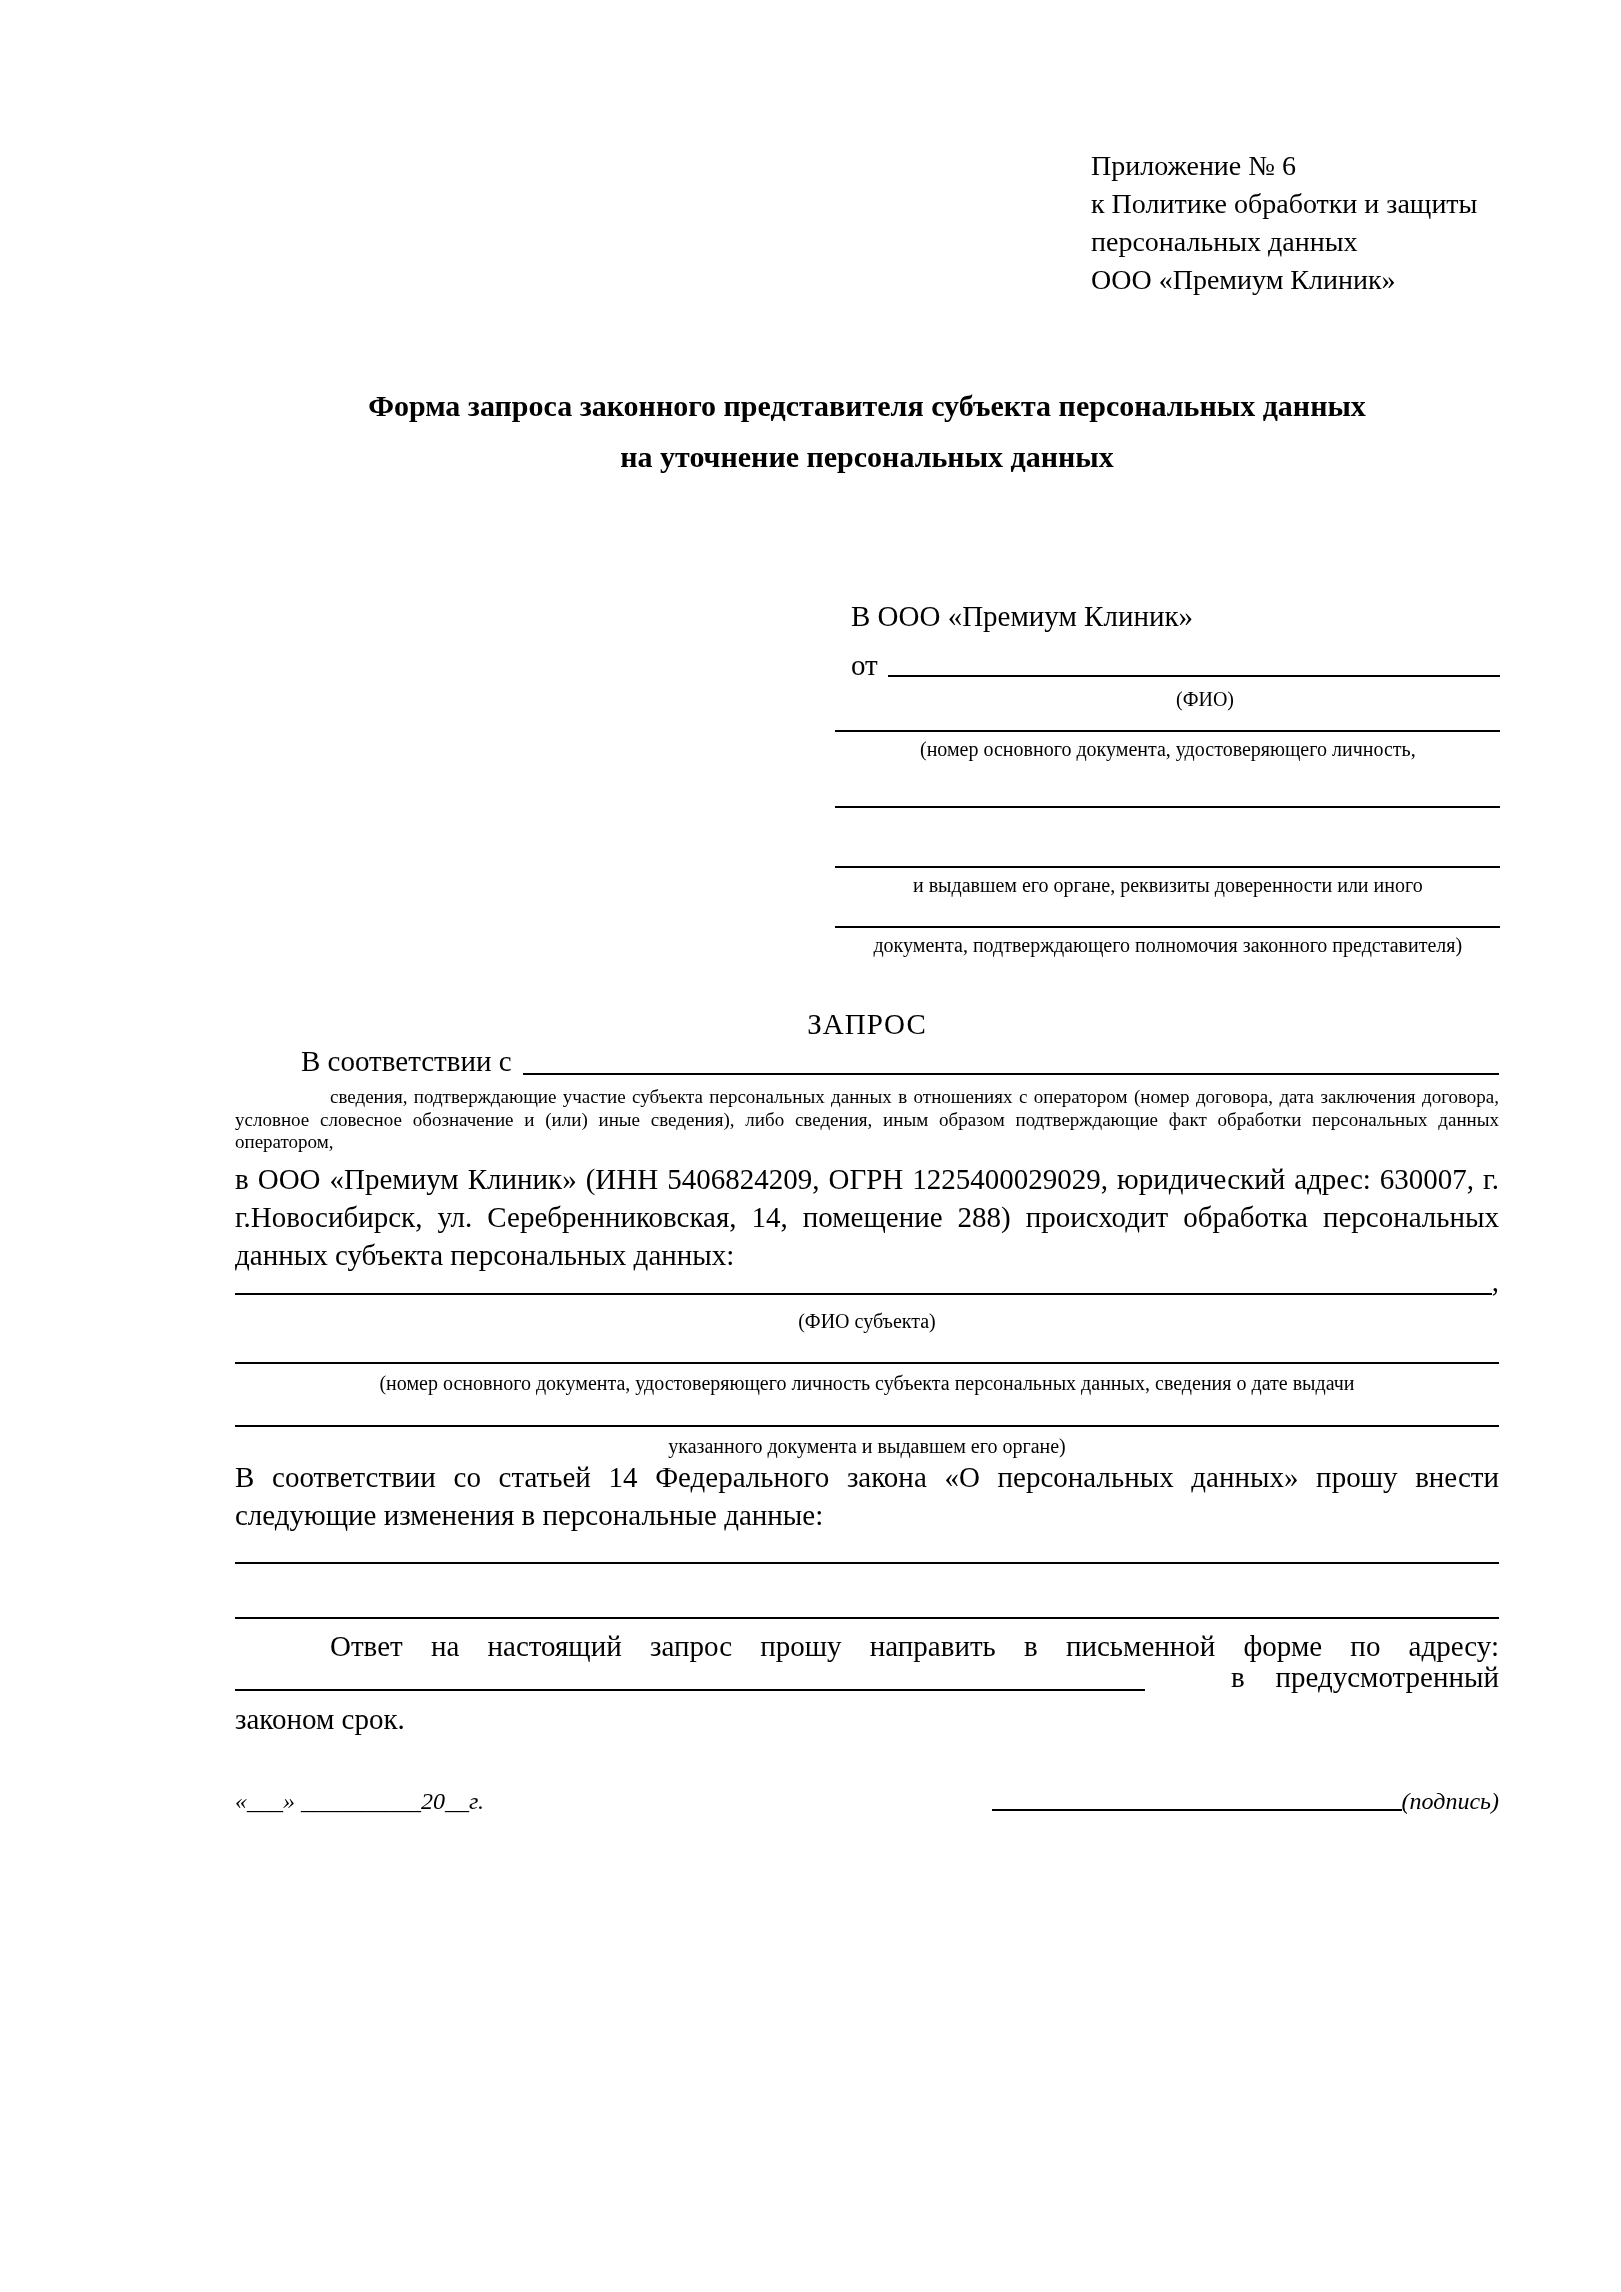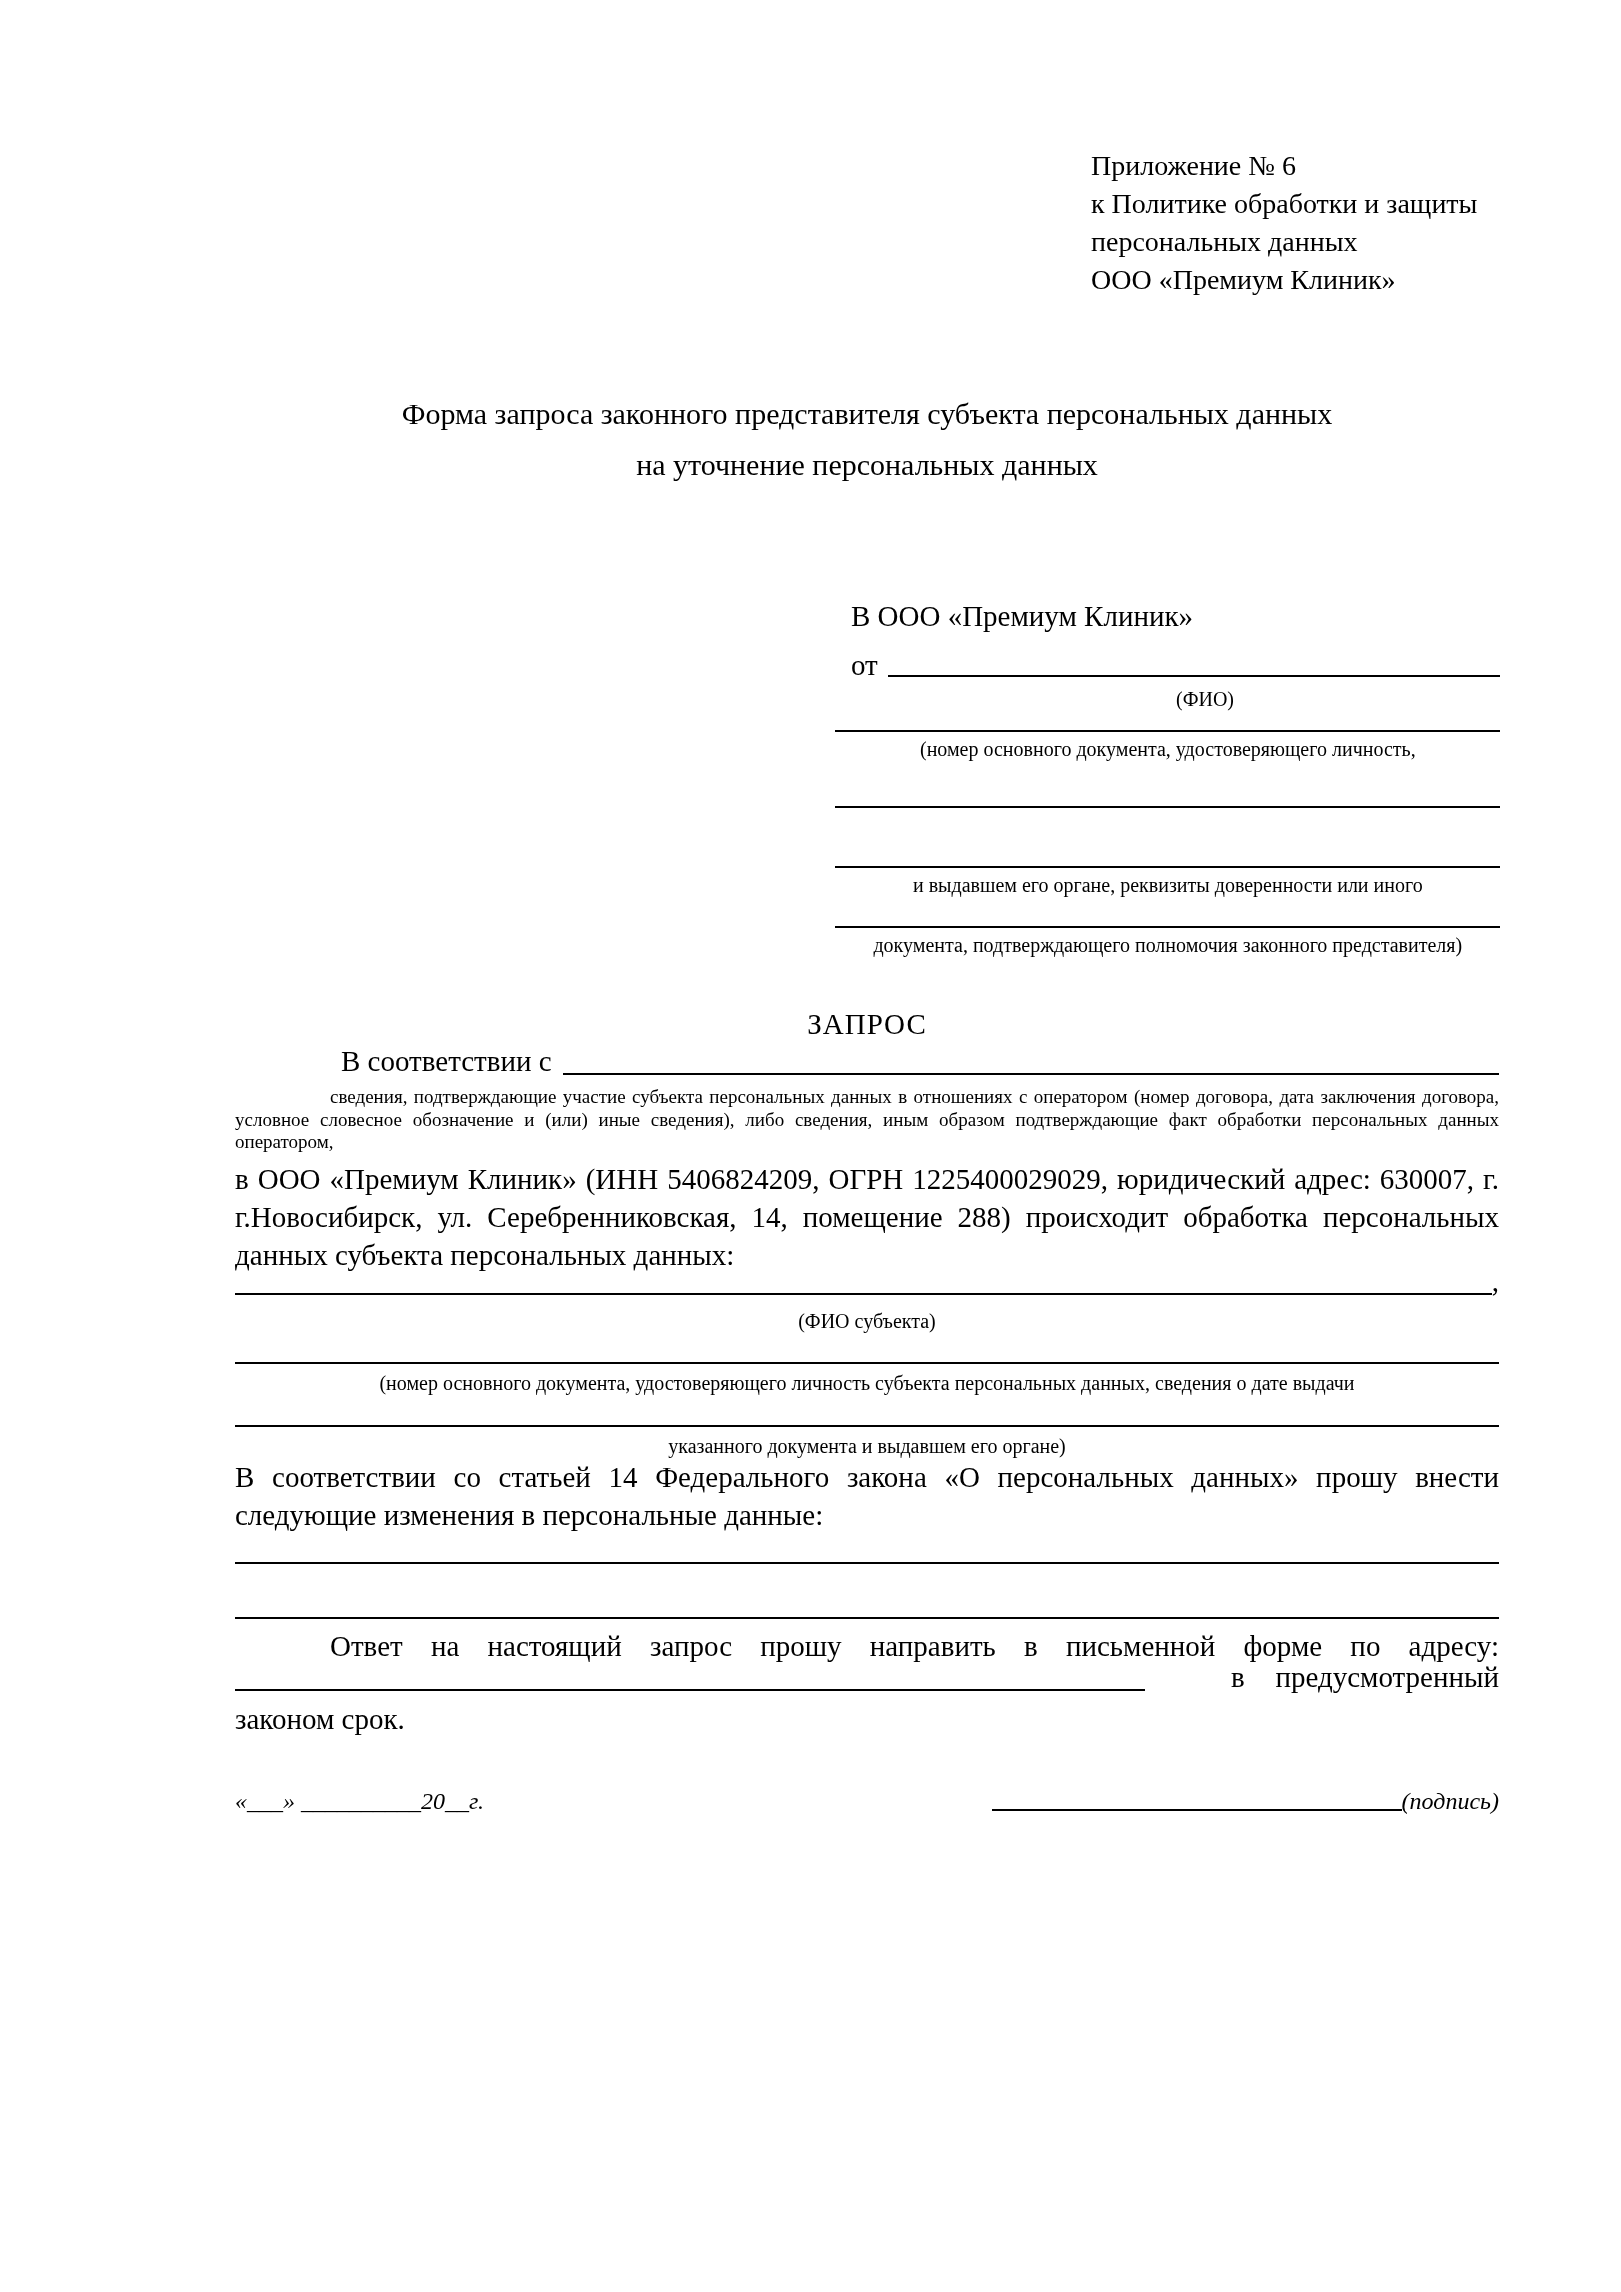--- a/index.html
+++ b/index.html
@@ -8,40 +8,40 @@
     width:1621px; height:2293px;
     background:#ffffff;
     color:#000000;
     font-family:"Liberation Serif","DejaVu Serif",serif;
     overflow:hidden;
   }
   .content { position:absolute; left:235px; top:0; width:1264px; height:100%; }
 
   .annex { position:absolute; left:848px; top:147px; font-size:28px; line-height:38px; white-space:nowrap;margin-left:8px; }
 
-  .title { position:absolute; left:0; top:388px; width:100%; text-align:center;
-           font-weight:normal; font-size:30px; line-height:51px; margin:0; }
+  .title { position:absolute; left:0; top:380px; width:100%; text-align:center;
+           font-weight:bold; font-size:30px; line-height:51px; margin:0; }
 
   .addressee { position:absolute; left:616px; top:596px; width:649px; font-size:29px; }
   .addr-to { line-height:41px; white-space:nowrap; }
   .addr-from { display:flex; align-items:flex-end; height:45px; }
   .addr-from .fill { flex:1; border-bottom:2.9px solid #000; margin-left:9.8px; margin-bottom:4.9px; }
   .fio-cap { margin-top:5.9px; padding-left:59px; text-align:center; }
 
   .cap { font-size:20px; line-height:23.5px; color:#000; }
   .afield { position:absolute; left:-15.7px; width:665px; }
   .rule { border-bottom:2.9px solid #000; height:0; }
   .afield .cap { margin-top:5.9px; text-align:center; }
 
   .zapros { position:absolute; left:0; top:1008px; width:100%; text-align:center;
             font-size:29px; letter-spacing:1px; }
 
   .accordance { position:absolute; left:0; top:1043px; width:100%; height:35px;
                 display:flex; align-items:flex-end; font-size:29px; }
-  .accordance .label { margin-left:106px; white-space:nowrap; }
+  .accordance .label { margin-left:66px; white-space:nowrap; }
   .accordance .fill { flex:1; border-bottom:2.9px solid #000; margin-left:11.8px; margin-bottom:2.9px; }
 
   .fineprint { position:absolute; left:0; top:1086px; width:100%;
                font-size:19px; line-height:22.5px; text-align:justify; text-indent:95px; }
 
   .para { position:absolute; left:0; width:100%; font-size:29px; line-height:38px; text-align:justify; }
   .operator { top:1160px; }
   .article14 { top:1458px; line-height:38px; }
 
   .subject-row { position:absolute; left:0; top:1267px; width:100%; height:31px;

